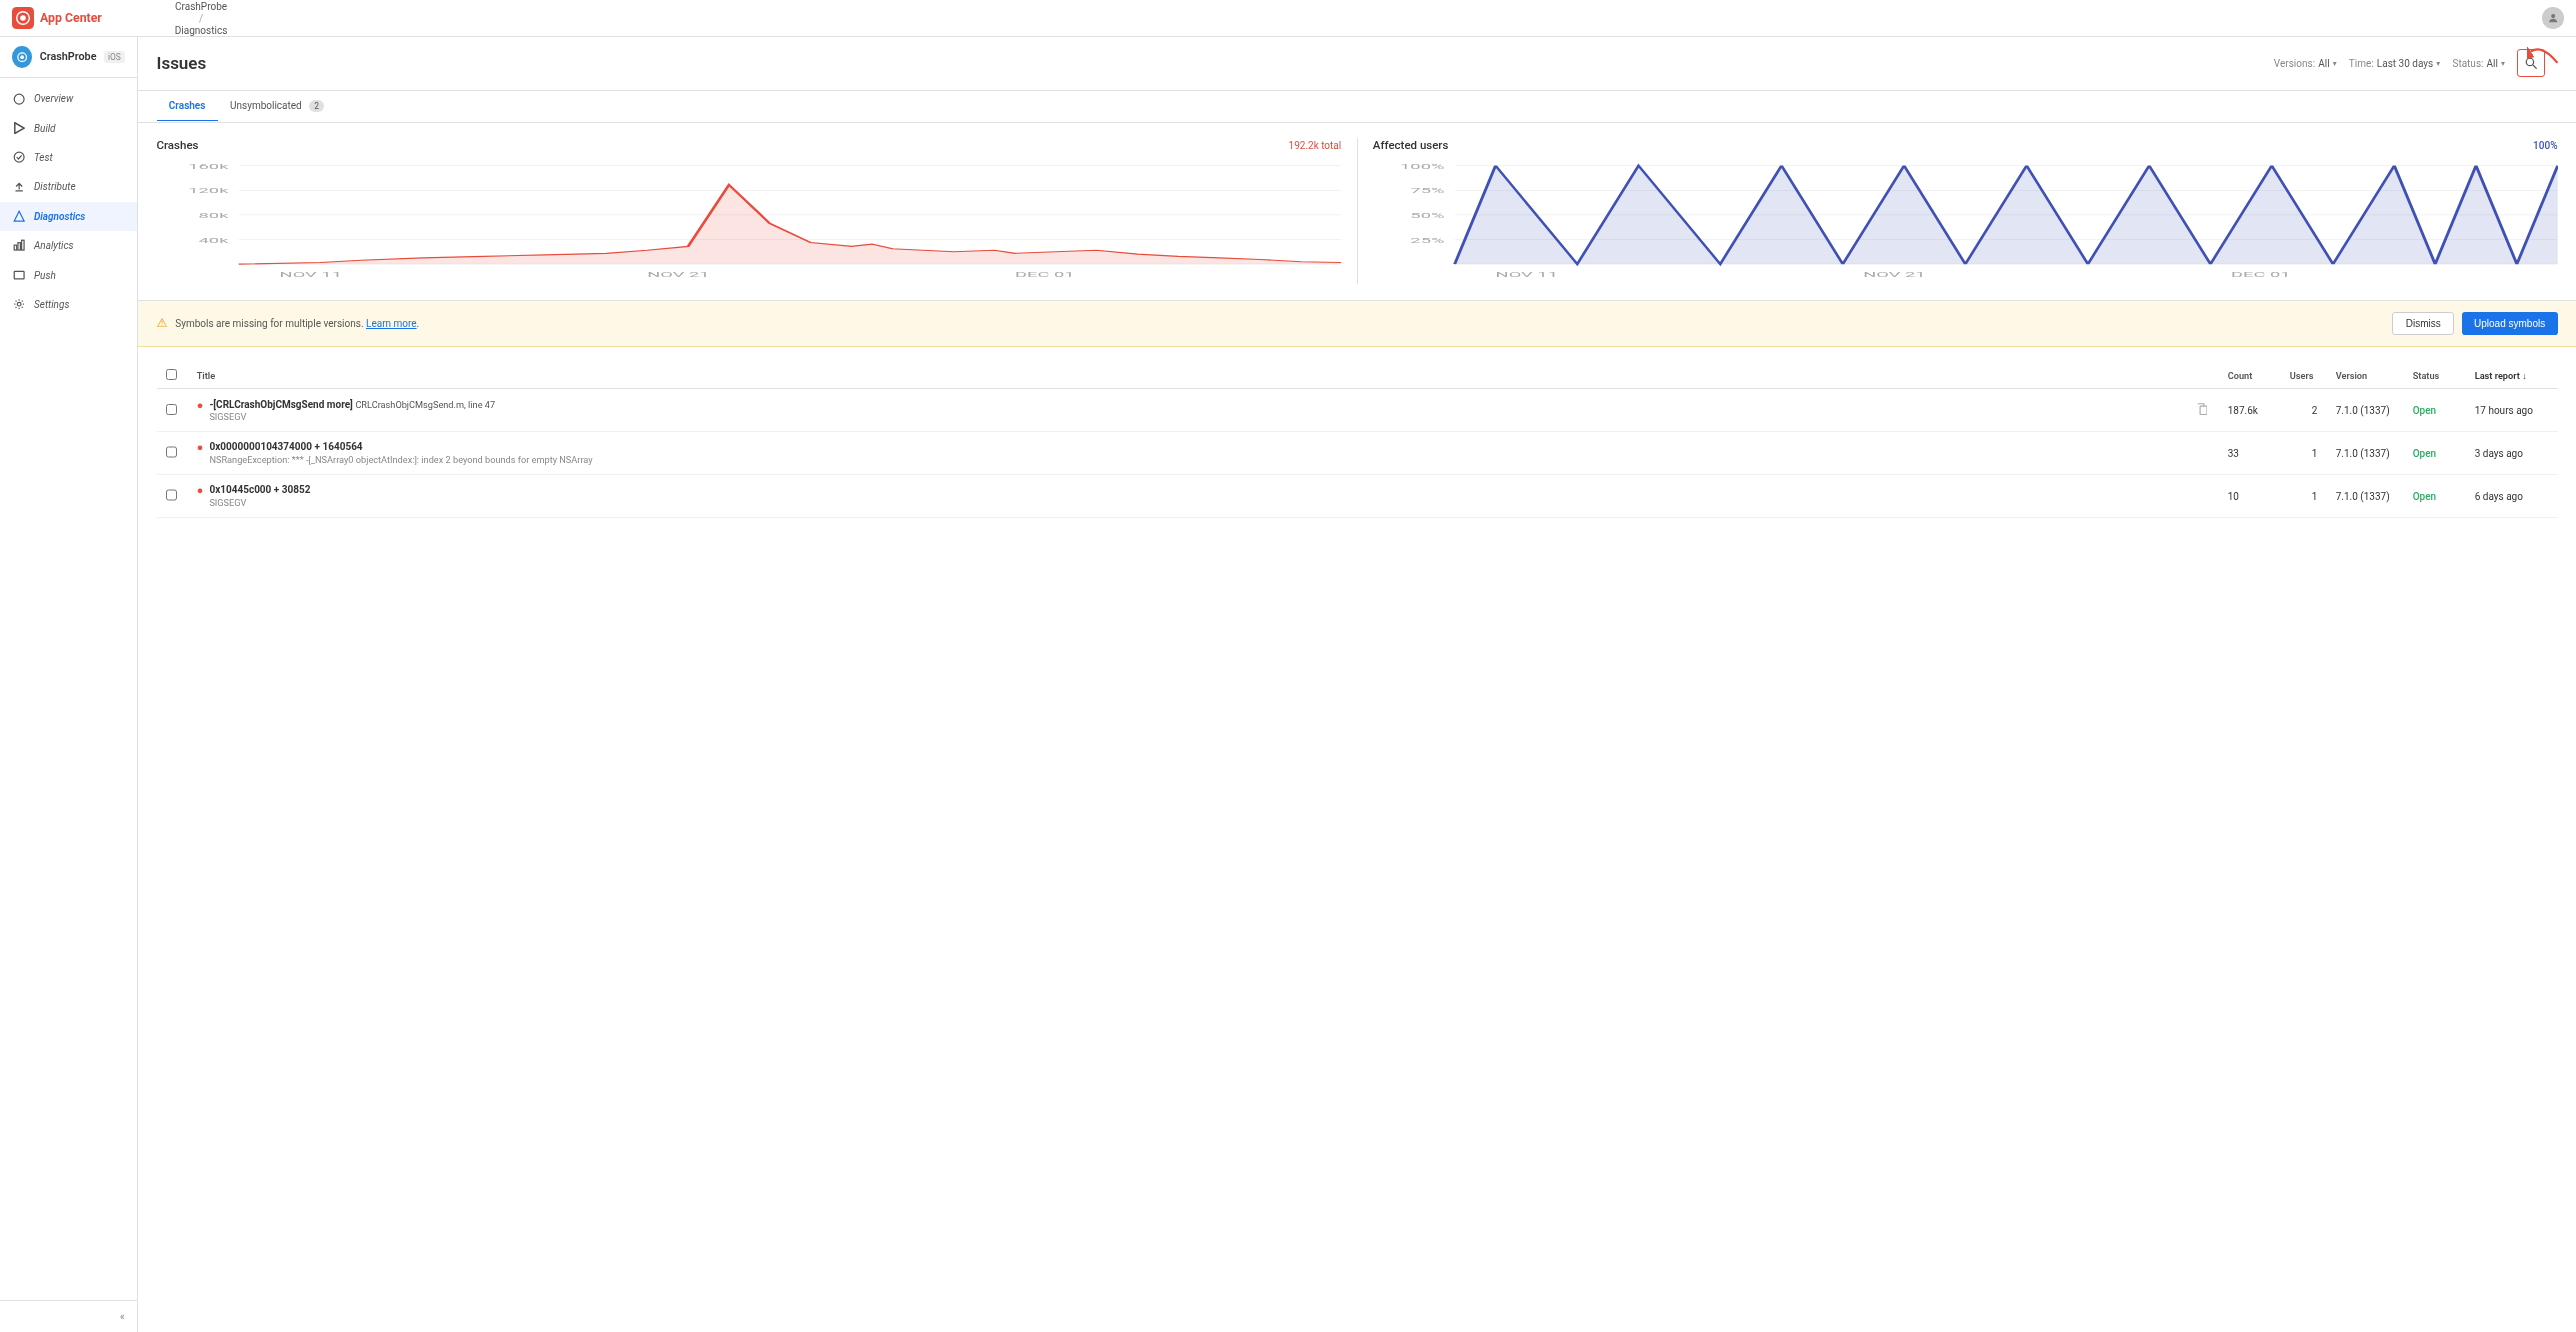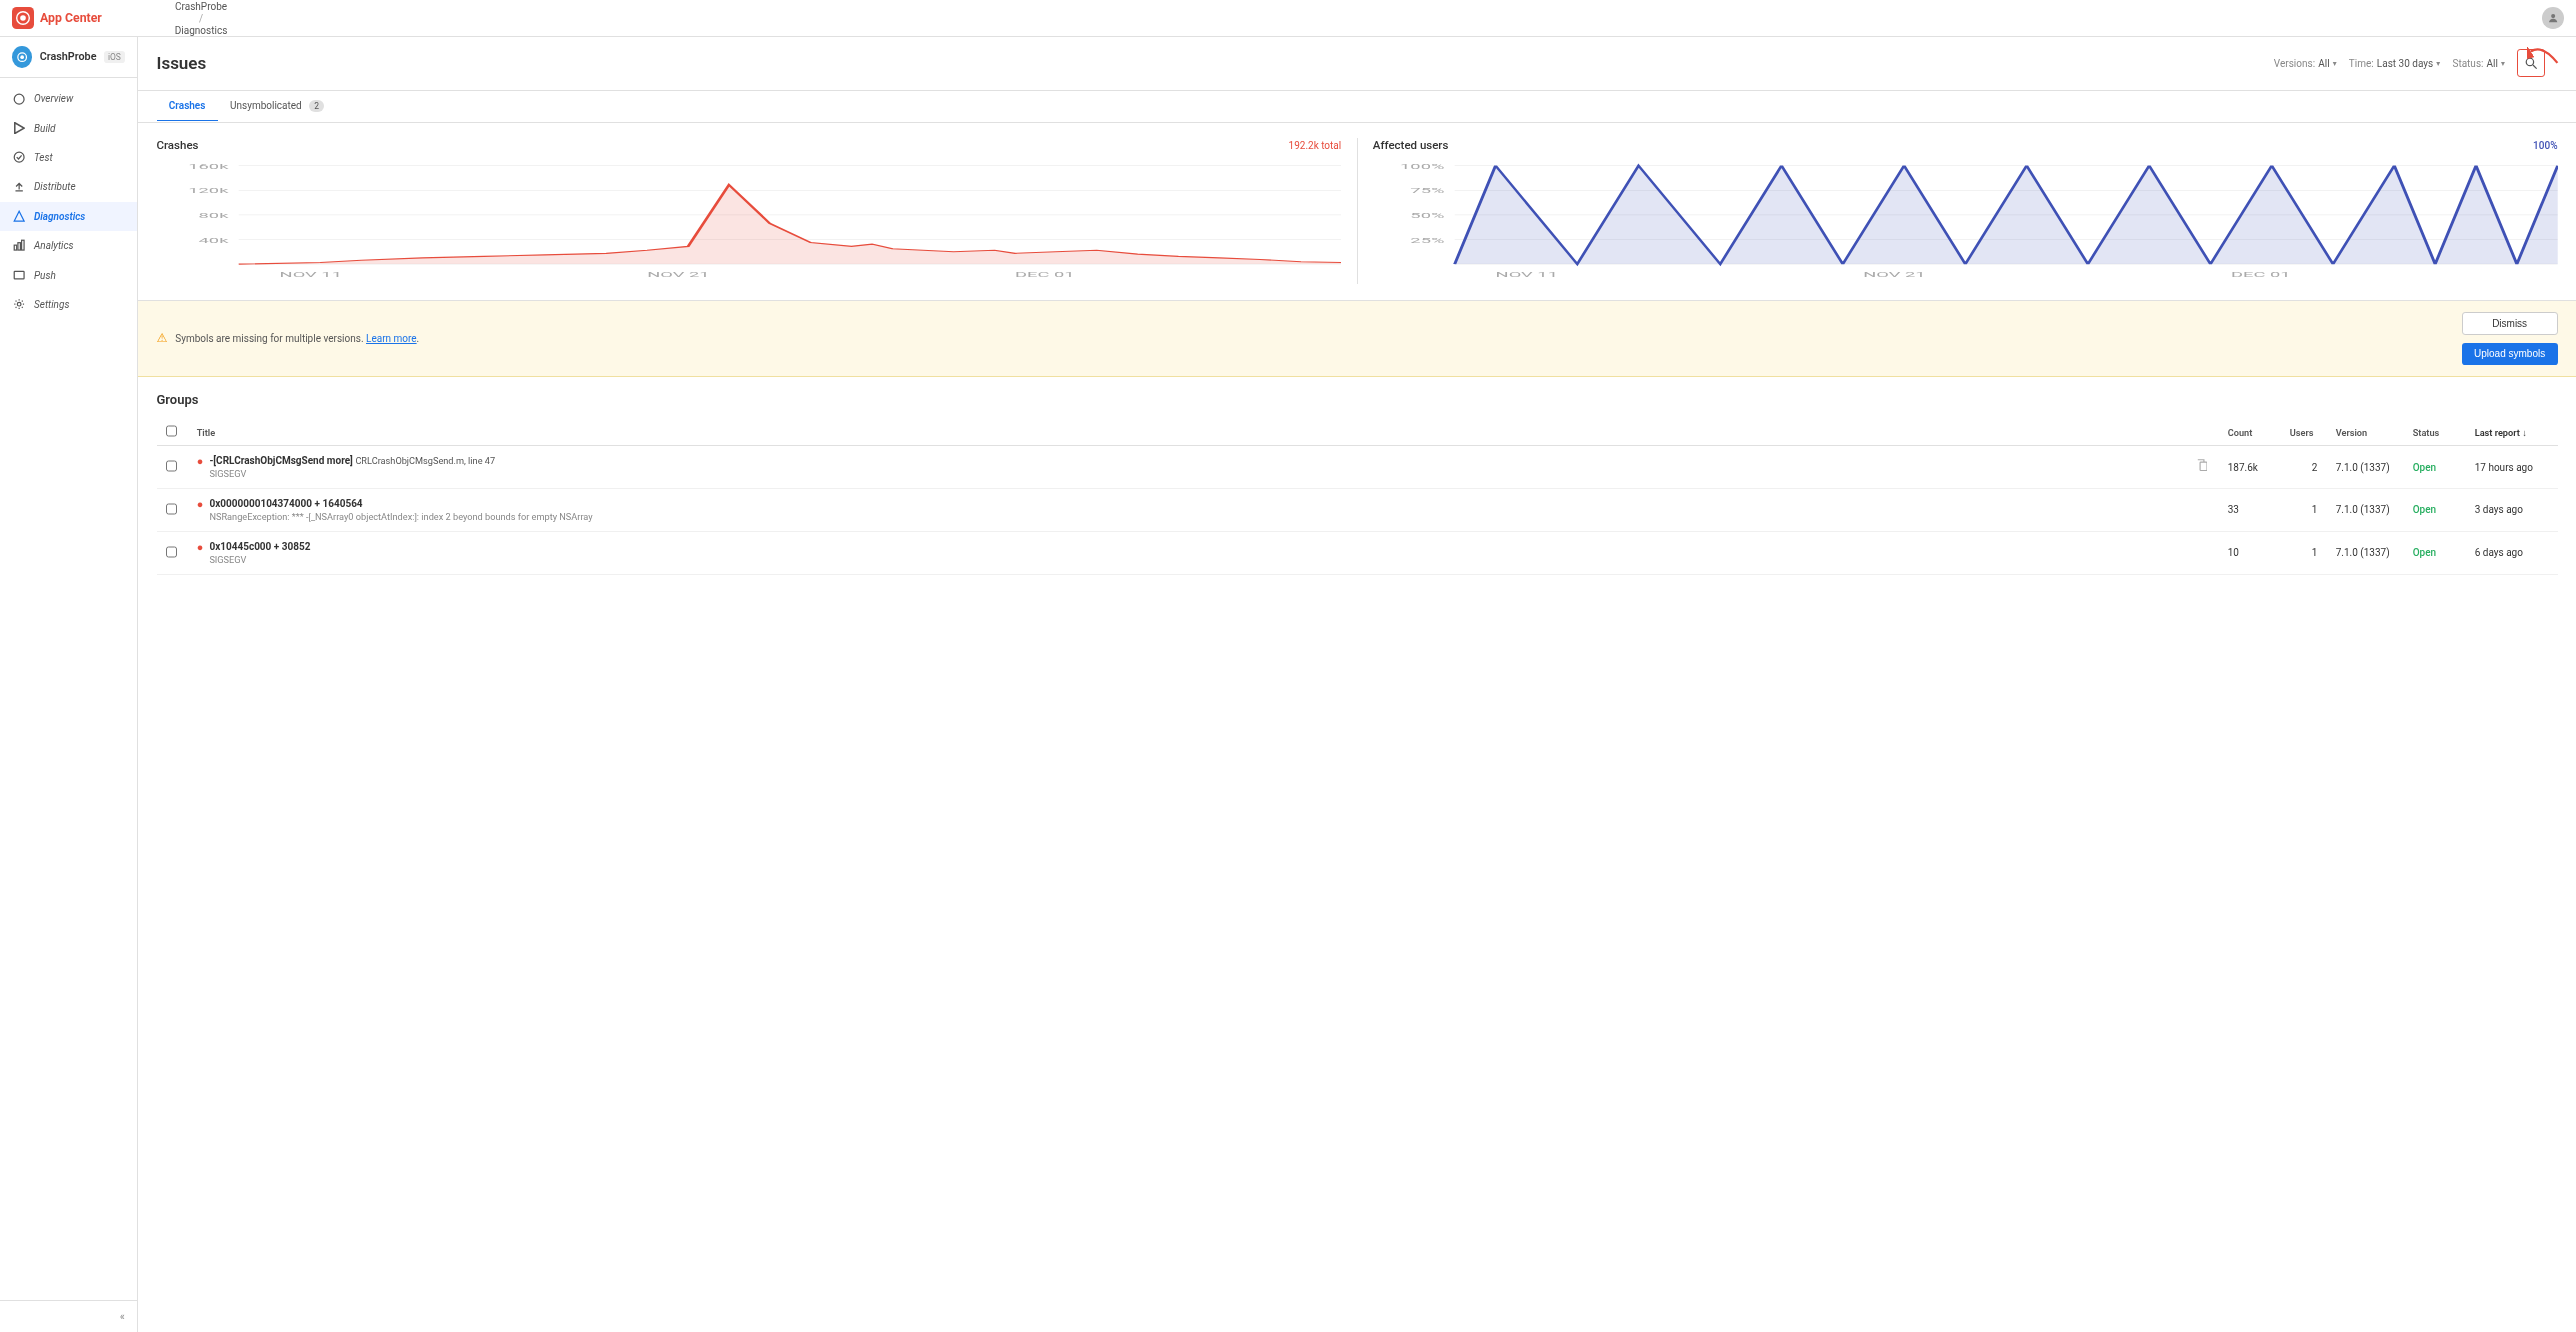--- a/index.html
+++ b/index.html
@@ -55,21 +55,21 @@
     .chart-total-crashes { font-size: 10px; color: #e74c3c; font-weight: 400; }
     .chart-total-users { font-size: 10px; color: #3f51b5; font-weight: 500; }
     .chart-divider { width: 0.8px; background: #e0e0e0; margin: 0 15.4px; }
     .chart-svg { width: 100%; height: 123px; }
 
     
     .warning-banner { display: flex; align-items: center; gap: 7.7px; padding: 10.8px 18.5px; background: #fef9e7; border-bottom: 0.8px solid #f0e0a0; }
     .warning-icon { color: #f39c12; font-size: 12.3px; }
     .warning-text { font-size: 10px; color: #555; text-align: right; }
     .warning-link { color: #1a73e8; text-decoration: underline; cursor: pointer; }
-    .warning-actions { margin-left: auto; display: flex; gap: 7.7px; flex-direction: column; }
+    .warning-actions { margin-left: auto; display: flex; gap: 7.7px; }
     .btn-dismiss { padding: 5.4px 12.3px; border: 0.8px solid #ccc; background: #fff; border-radius: 3.1px; font-size: 10px; cursor: pointer; color: #333; }
     .btn-upload { padding: 5.4px 12.3px; background: #1a73e8; color: #fff; border: none; border-radius: 3.1px; font-size: 10px; cursor: pointer; font-weight: 500; }
 
     
     .groups-section { padding: 15.4px 18.5px; }
     .groups-title { font-size: 13px; font-weight: 600; color: #333; margin-bottom: 12.3px; }
     .table { width: 100%; border-collapse: collapse; }
     .table th { text-align: left; font-size: 9.2px; font-weight: 600; color: #555; padding: 6.2px 9.2px; border-bottom: 0.8px solid #e0e0e0; }
     .table th.sorted { color: #333; }
     .table td { padding: 9.2px 9.2px; border-bottom: 0.8px solid #f0f0f0; font-size: 10px; color: #333; vertical-align: middle; }
@@ -332,21 +332,20 @@
         <span>Symbols are missing for multiple versions.</span>
         <a class="warning-link">Learn more</a>.
       </span>
       <div class="warning-actions">
         <button class="btn-dismiss">Dismiss</button>
         <button class="btn-upload">Upload symbols</button>
       </div>
     </div>
 
     <div class="groups-section">
-      <h2 class="groups-title">Groups</h2>
       <table class="table">
         <thead>
           <tr>
             <th class="col-check">
               <input type="checkbox" class="checkbox" style="">
             </th>
             <th>Title</th>
             <th class="col-copy"></th>
             <th class="col-count">Count</th>
             <th class="col-users">Users</th>

